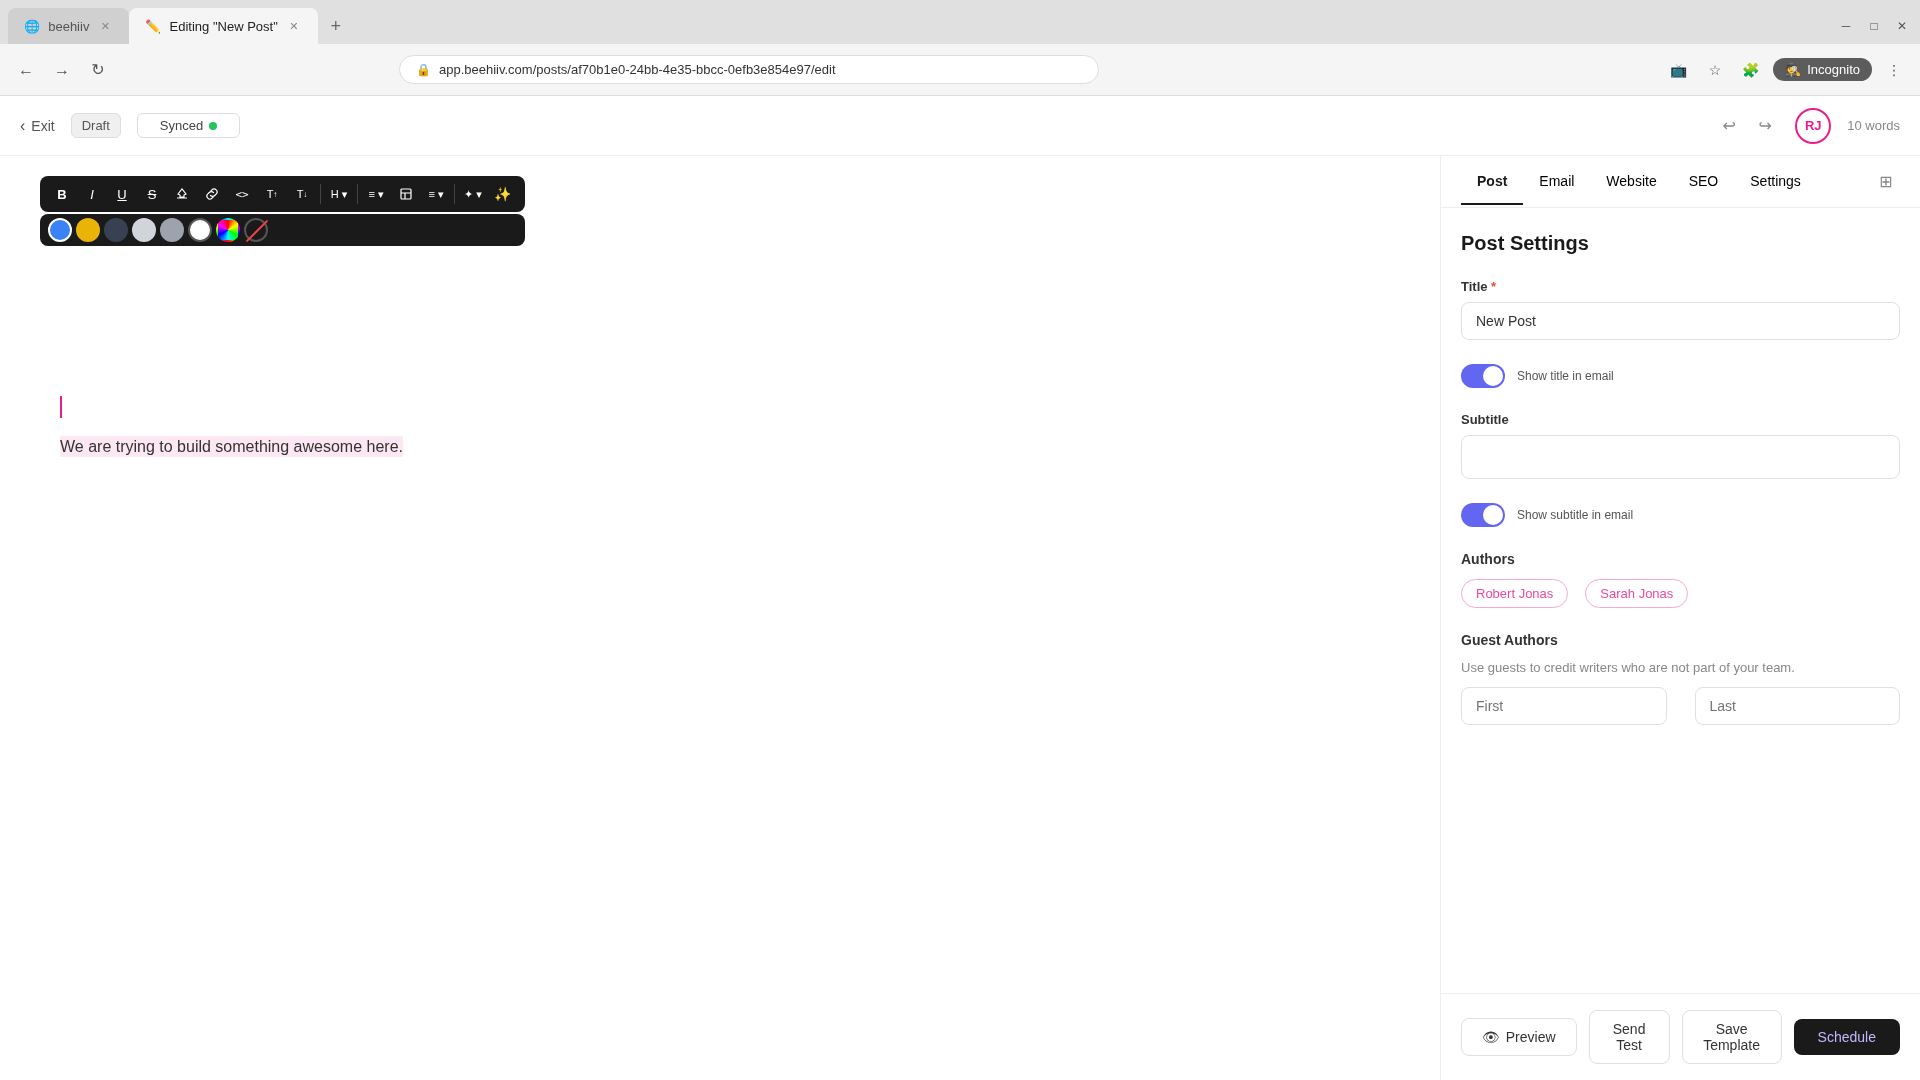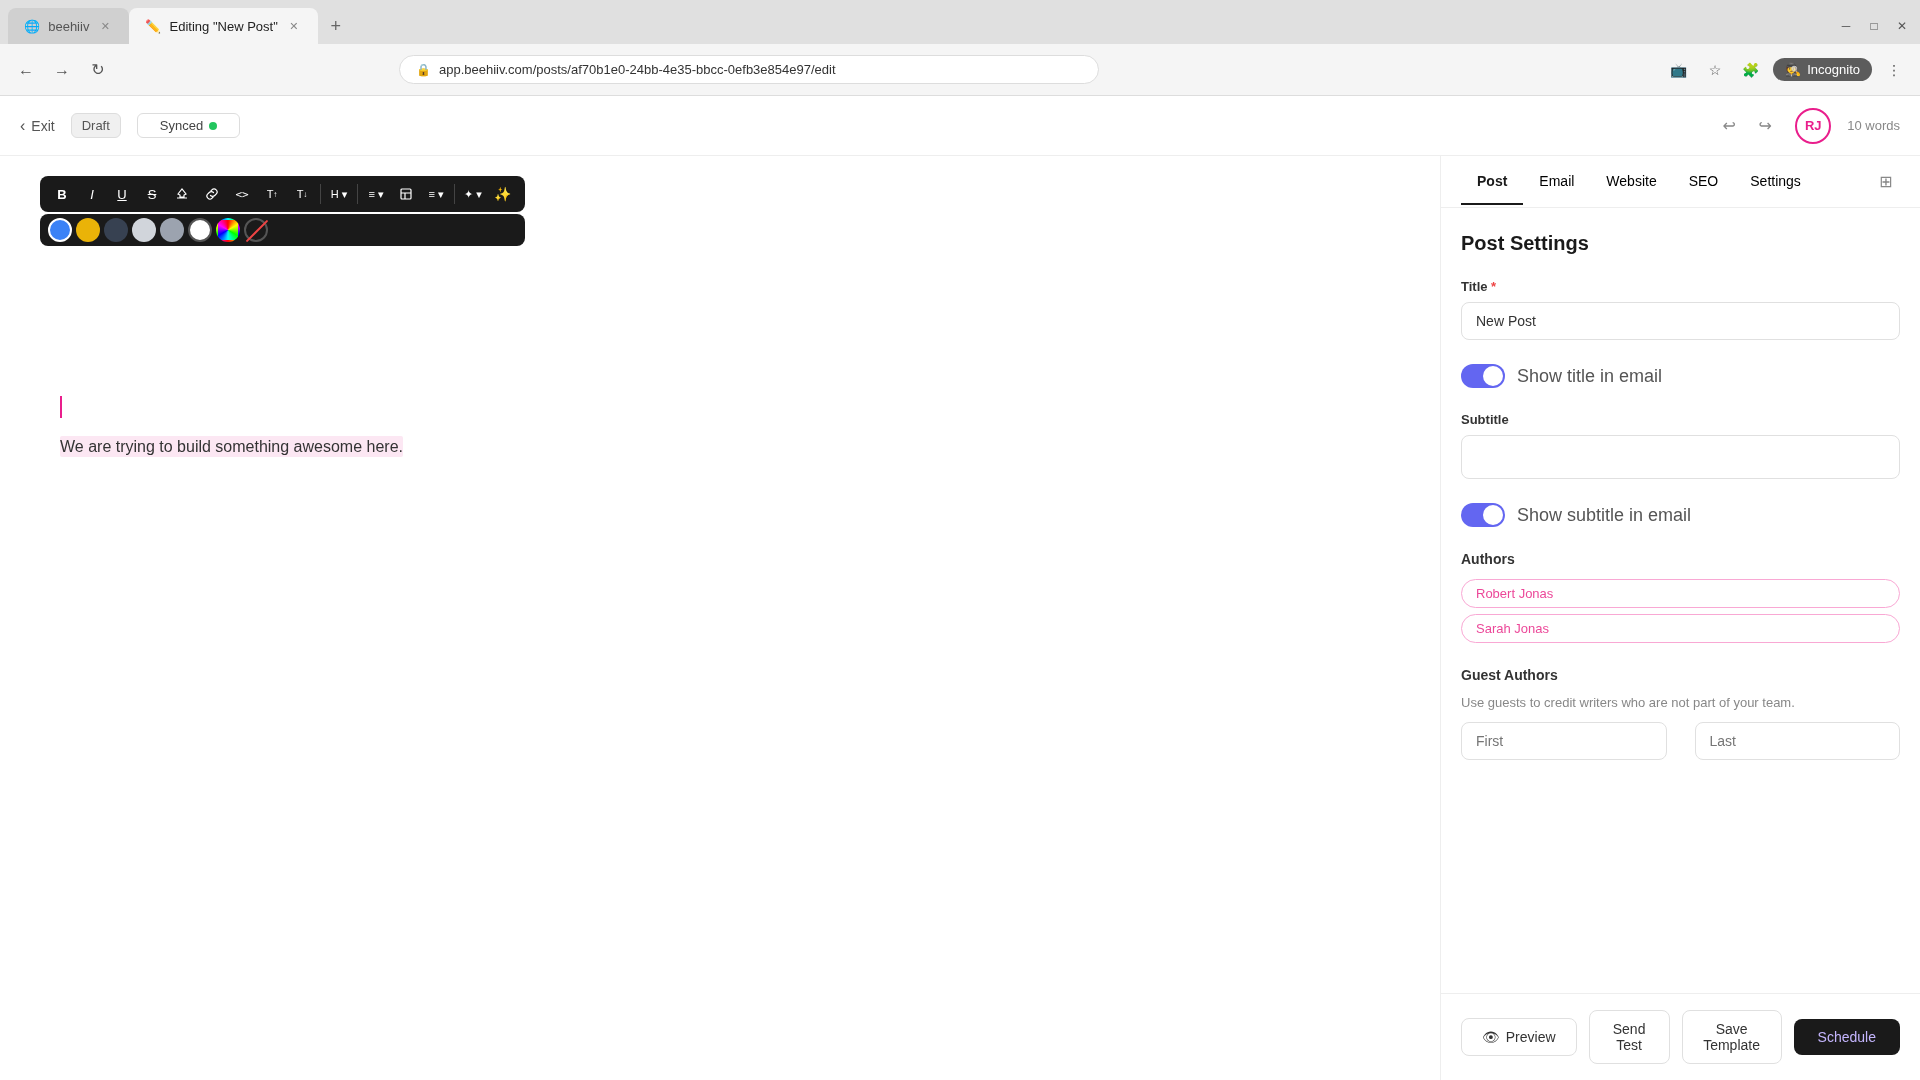--- a/index.html
+++ b/index.html
@@ -76,25 +76,25 @@
 
     .field-group { margin-bottom: 24px; }
     .field-label { font-size: 13px; font-weight: 600; color: #333; margin-bottom: 8px; }
     .field-label .required { color: #e44; }
     .field-input { width: 100%; border: 1px solid #e0e0e0; border-radius: 8px; padding: 10px 14px; font-size: 14px; color: #333; outline: none; }
     .field-input.subtitle { height: 44px; }
 
     .toggle-row { display: flex; align-items: center; gap: 12px; margin-bottom: 24px; }
     .toggle { width: 44px; height: 24px; background: #6366f1; border-radius: 12px; position: relative; cursor: pointer; }
     .toggle::after { content: ''; position: absolute; width: 20px; height: 20px; background: #fff; border-radius: 50%; top: 2px; right: 2px; transition: all 0.2s; }
-    .toggle-label { font-size: 18px; color: #555; }
+    .toggle-label { font-size: 12px; color: #555; }
 
     .section-title { font-size: 14px; font-weight: 600; color: #333; margin-bottom: 12px; }
 
-    .authors-list { display: flex; flex-wrap: wrap; gap: 6px; margin-bottom: 24px; flex-direction: column; }
+    .authors-list { display: flex; flex-wrap: wrap; gap: 17px; margin-bottom: 24px; }
     .author-chip { border: 1px solid #f9a8d4; border-radius: 20px; padding: 6px 14px; font-size: 13px; color: #ec4899; cursor: pointer; }
 
     .guest-authors-section { margin-bottom: 24px; }
     .guest-desc { font-size: 13px; color: #888; margin-bottom: 12px; }
 
     
     .panel-footer { border-top: 1px solid #eee; padding: 16px 20px; display: flex; align-items: center; gap: 12px; justify-content: flex-end; }
     .footer-btn { padding: 10px 20px; border-radius: 8px; font-size: 14px; font-weight: 500; cursor: pointer; border: none; }
     .preview-btn { background: #fff; border: 1px solid #e0e0e0; color: #333; display: flex; align-items: center; gap: 6px; }
     .send-test-btn { background: #fff; border: 1px solid #e0e0e0; color: #333; }

